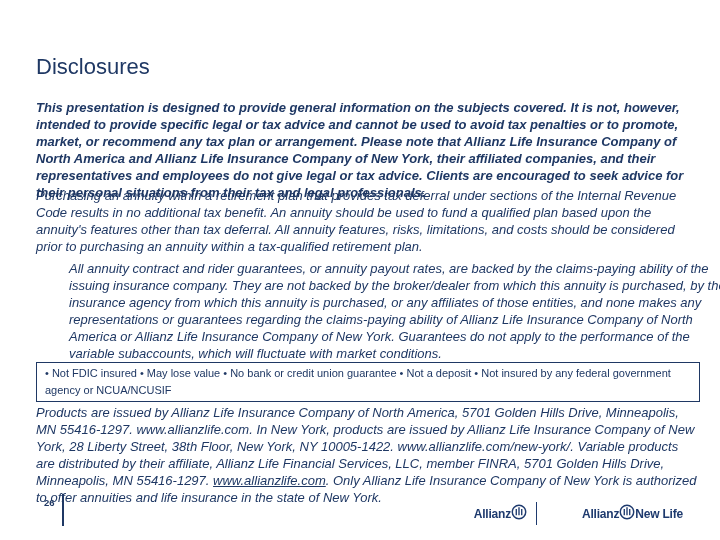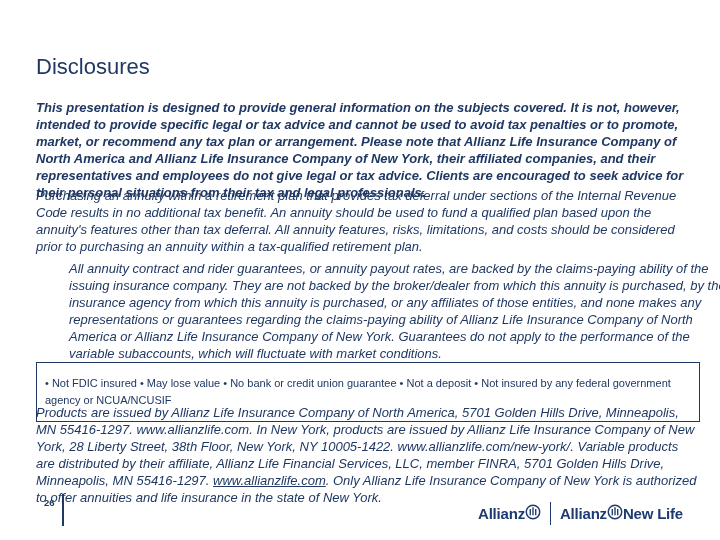--- a/index.html
+++ b/index.html
@@ -27,21 +27,21 @@
     font-style:italic;
   }
   .p1 { top:99px; font-weight:700; }
   .p2 { top:187px; }
   .p3 { top:260px;margin-left:33px; }
   .p4 { top:404px; }
   .fdic-box {
     position:absolute; left:36px; top:362px;
     width:664px; box-sizing:border-box;
     border:1px solid #1F3864;
-    padding:12px 8px;
+    padding:2px 8px;
     font-size:11px; line-height:17px;
     color:#1F3864;
   }
   .link {
     color:inherit;
     text-decoration:underline;
     cursor:pointer;
     text-align:right;
   }
   .page-num {
@@ -53,22 +53,23 @@
     width:1.5px; height:32px;
     background:#1F3864;
   }
   .logos {
     position:absolute; right:37px; top:502px;
     display:flex; align-items:center; gap:9px;
     color:#1E3A6E;
   }
   .logo {
     display:flex; align-items:center; 
-    font-weight:700; font-size:15px; letter-spacing:-0.2px;
+    font-weight:700; font-size:12px; letter-spacing:-0.2px;
     white-space:nowrap;
+    margin-left:36px;
   }
   .logo-divider {
     width:1px; height:23px;
     background:#1E3A6E;
   }
   .eagle { display:inline-block; }
 </style>
 </head>
 <body>
 

